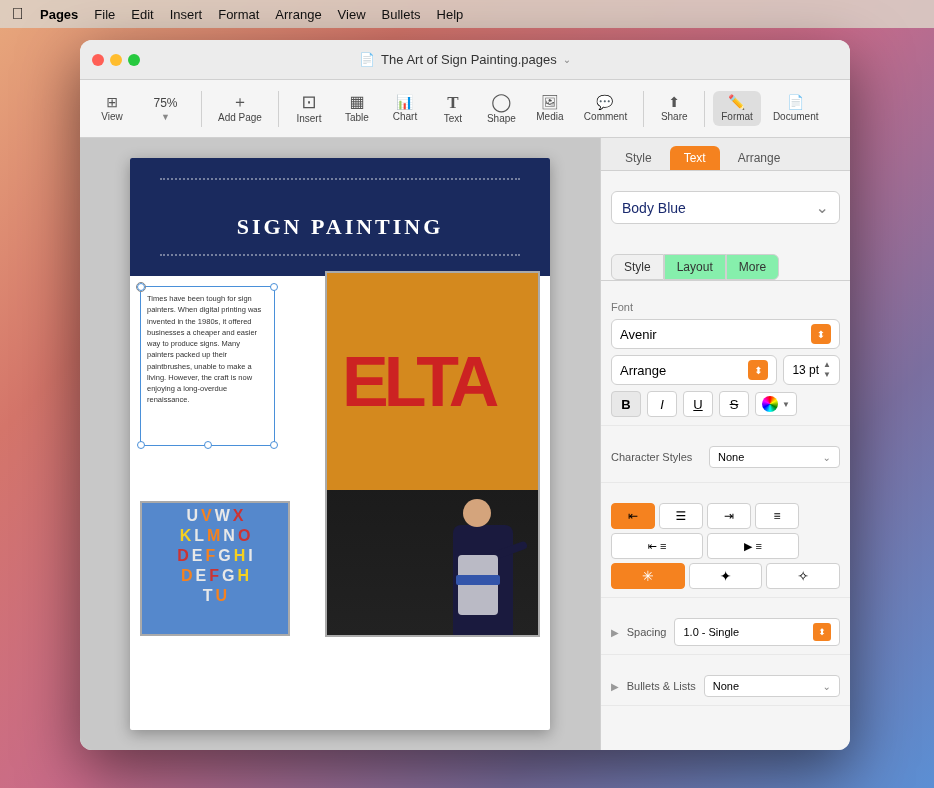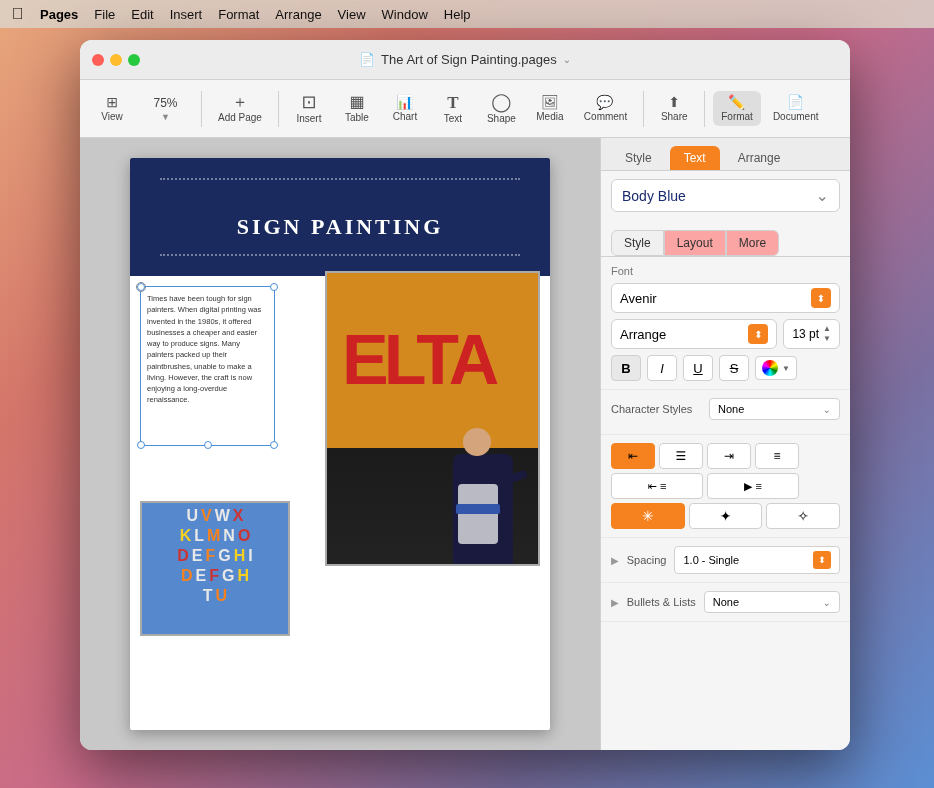--- a/index.html
+++ b/index.html
@@ -208,20 +208,21 @@
     }
 
     
     .right-panel {
       width: 250px;
       background: #f5f5f5;
       border-left: 1px solid #d0d0d0;
       display: flex;
       flex-direction: column;
       font-size: 12px;
+      gap: 12px;
     }
 
     
     .panel-tabs {
       display: flex;
       border-bottom: 1px solid #d0d0d0;
       background: #ececec;
       padding: 8px 10px 0;
       gap: 4px;
     }
@@ -245,21 +246,21 @@
       padding: 10px 10px 0;
       gap: 0;
       border-bottom: 1px solid #d0d0d0;
     }
     .sub-tab {
       padding: 5px 12px;
       font-size: 12px;
       color: #333;
       cursor: pointer;
       border: 1px solid #d0d0d0;
-      background: #fca5a5;
+      background: #86efac;
     }
     .sub-tab:first-child { border-radius: 6px 0 0 6px; }
     .sub-tab:last-child { border-radius: 0 6px 6px 0; }
     .sub-tab.active { background: #f0f0f0; font-weight: 500; }
 
     
     .style-selector {
       display: flex;
       align-items: center;
       justify-content: space-between;
@@ -517,21 +518,21 @@
 
 <div class="menubar">
   <span class="menubar-apple"></span>
   <span class="menubar-appname">Pages</span>
   <span class="menubar-item">File</span>
   <span class="menubar-item">Edit</span>
   <span class="menubar-item">Insert</span>
   <span class="menubar-item">Format</span>
   <span class="menubar-item">Arrange</span>
   <span class="menubar-item">View</span>
-  <span class="menubar-item">Window</span>
+  <span class="menubar-item">Bullets</span>
   <span class="menubar-item">Help</span>
 </div>
 
 <div class="window">
 
   <div class="titlebar">
     <div class="traffic-lights">
       <div class="tl tl-red"></div>
       <div class="tl tl-yellow"></div>
       <div class="tl tl-green"></div>
@@ -618,21 +619,21 @@
           <div class="text-box" style="position:absolute;left:10px;top:10px;z-index:10;">
             <div class="cursor-dot"></div>
             <span style="font-size:7.5px;line-height:1.5;color:#333;display:block;">Times have been tough for sign painters. When digital printing was invented in the 1980s, it offered businesses a cheaper and easier way to produce signs. Many painters packed up their paintbrushes, unable to make a living. However, the craft is now enjoying a long-overdue renaissance.</span>
             <div class="text-box-handle handle-tl"></div>
             <div class="text-box-handle handle-tr"></div>
             <div class="text-box-handle handle-bl"></div>
             <div class="text-box-handle handle-br"></div>
             <div class="text-box-handle handle-bm"></div>
           </div>
 
-          <div class="main-image image-border" style="position:absolute;right:10px;top:-5px;width:215px;height:295px;">
+          <div class="main-image image-border" style="position:absolute;right:10px;top:-5px;width:215px;height:366px;">
             <div style="width:100%;height:100%;background:linear-gradient(180deg,#111 0%,#222 100%);position:relative;overflow:hidden;">
 
               <div style="position:absolute;top:0;left:0;right:0;height:60%;background:#d4891e;display:flex;align-items:center;padding-left:15px;">
                 <span style="font-size:70px;font-weight:900;color:#cc2222;letter-spacing:-5px;font-family:'Arial Black',sans-serif;line-height:1;">ELTA</span>
               </div>
 
               <div style="position:absolute;bottom:0;right:10px;width:90px;height:140px;">
 
                 <div style="position:absolute;bottom:0;left:15px;width:60px;height:110px;background:#1a1a3e;border-radius:8px 8px 0 0;"></div>
 

